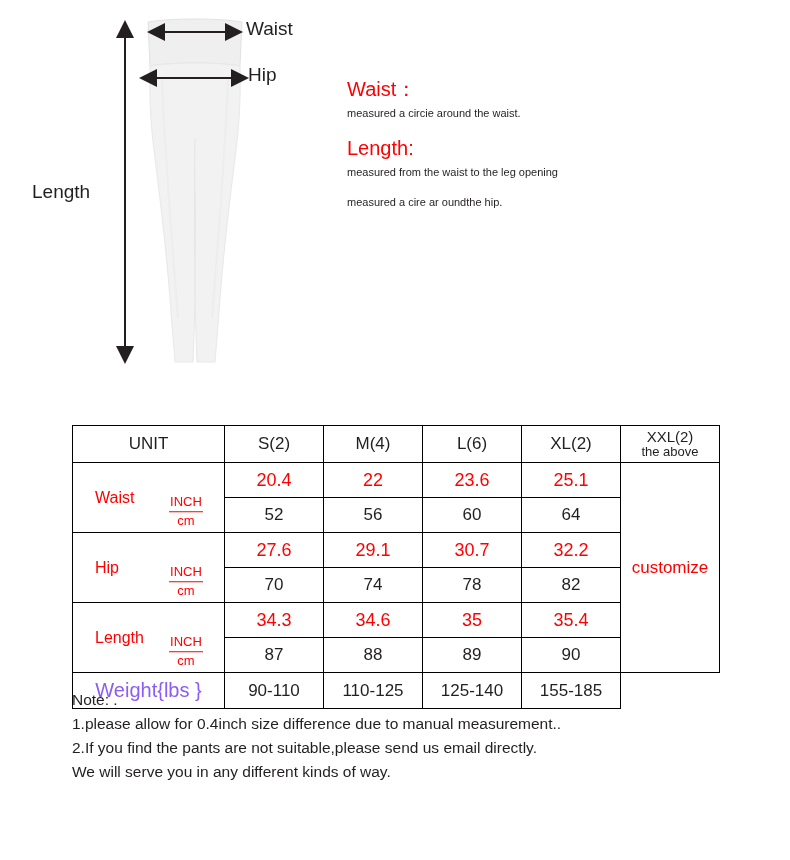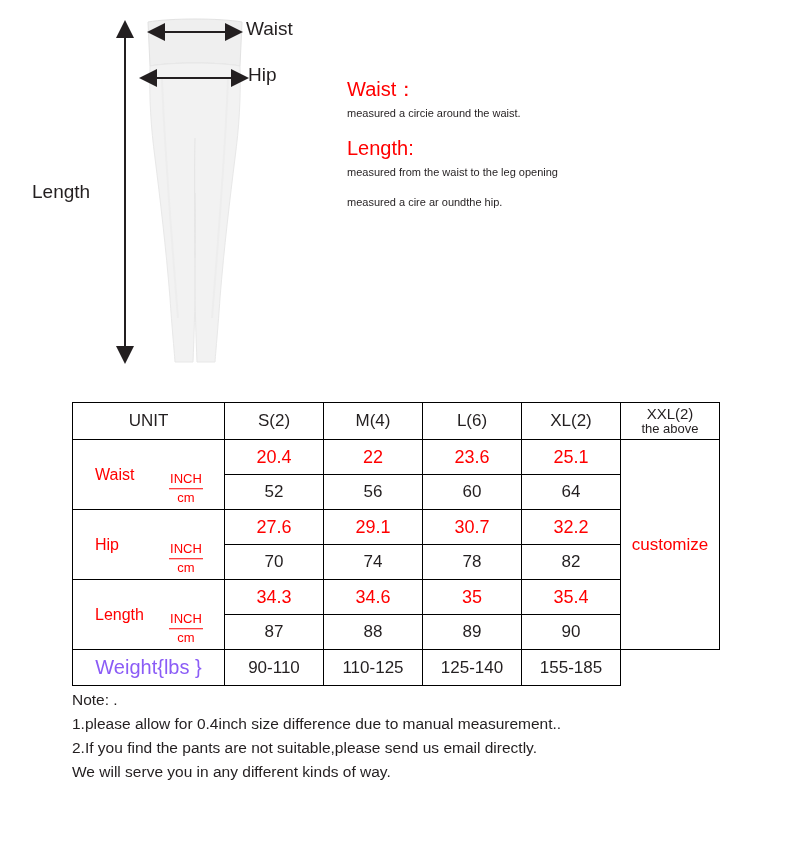--- a/index.html
+++ b/index.html
@@ -74,21 +74,21 @@
     font-size: 11px;
     font-family: "Liberation Sans", sans-serif;
     margin: 0;
     line-height: 1.2;
   }
 
   
   #size-table-wrap {
     position: absolute;
     left: 72px;
-    top: 402px;
+    top: 425px;
     width: 646px;
   }
   table.size-table {
     border-collapse: collapse;
     width: 646px;
     table-layout: fixed;
   }
   table.size-table td, table.size-table th {
     border: 1px solid #000;
     text-align: center;

